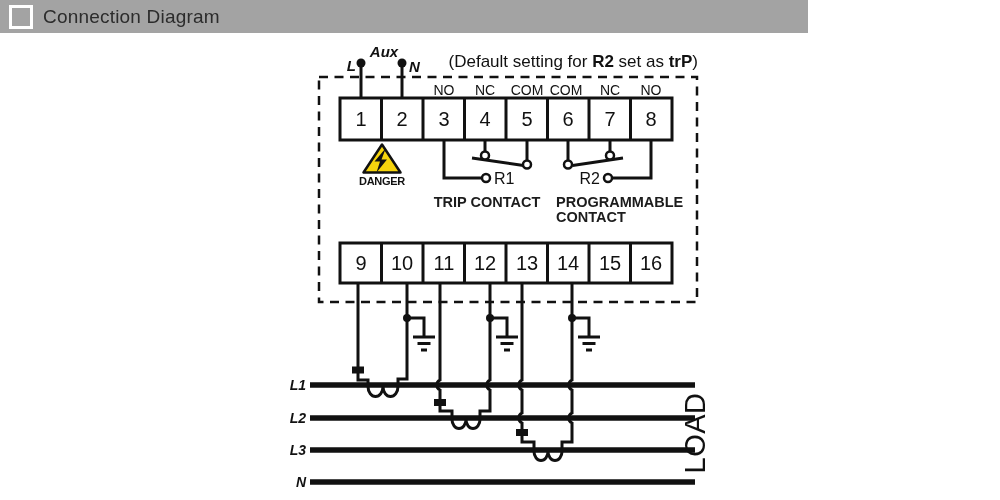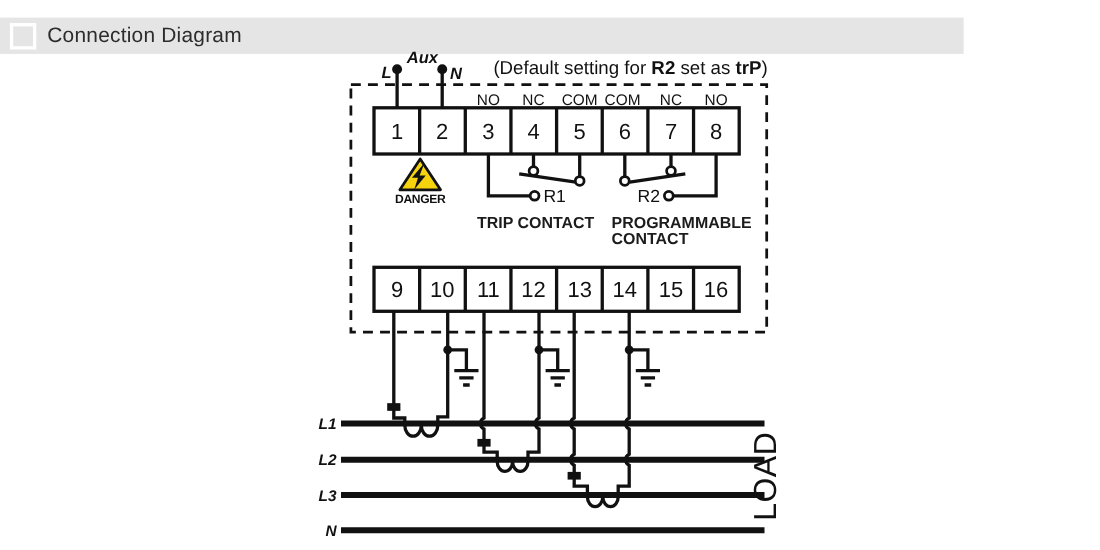--- a/index.html
+++ b/index.html
@@ -2,22 +2,22 @@
 <html><head>
 <meta charset="utf-8">
 <style>
   html,body{margin:0;padding:0;}
   body{
     width:1000px;height:500px;background:#ffffff;
     font-family:"Liberation Sans",sans-serif;
     position:relative;overflow:hidden;
   }
   .header{
-    position:absolute;top:16px;left:0;width:876px;height:33px;
-    background:#e5e5e5;display:flex;align-items:center;
+    position:absolute;top:0;left:0;width:808px;height:33px;
+    background:#a3a3a3;display:flex;align-items:center;
   }
   .header .sq-icon{
     width:18px;height:18px;margin-left:9px;
     border:3px solid #ffffff;background:transparent;flex:0 0 auto;
   }
   .header .title{
     margin-left:10px;font-size:19px;color:#2c2c2c;letter-spacing:0.2px;
   }
   svg.diagram{position:absolute;top:33px;left:0;}
   svg text{fill:#111;}

